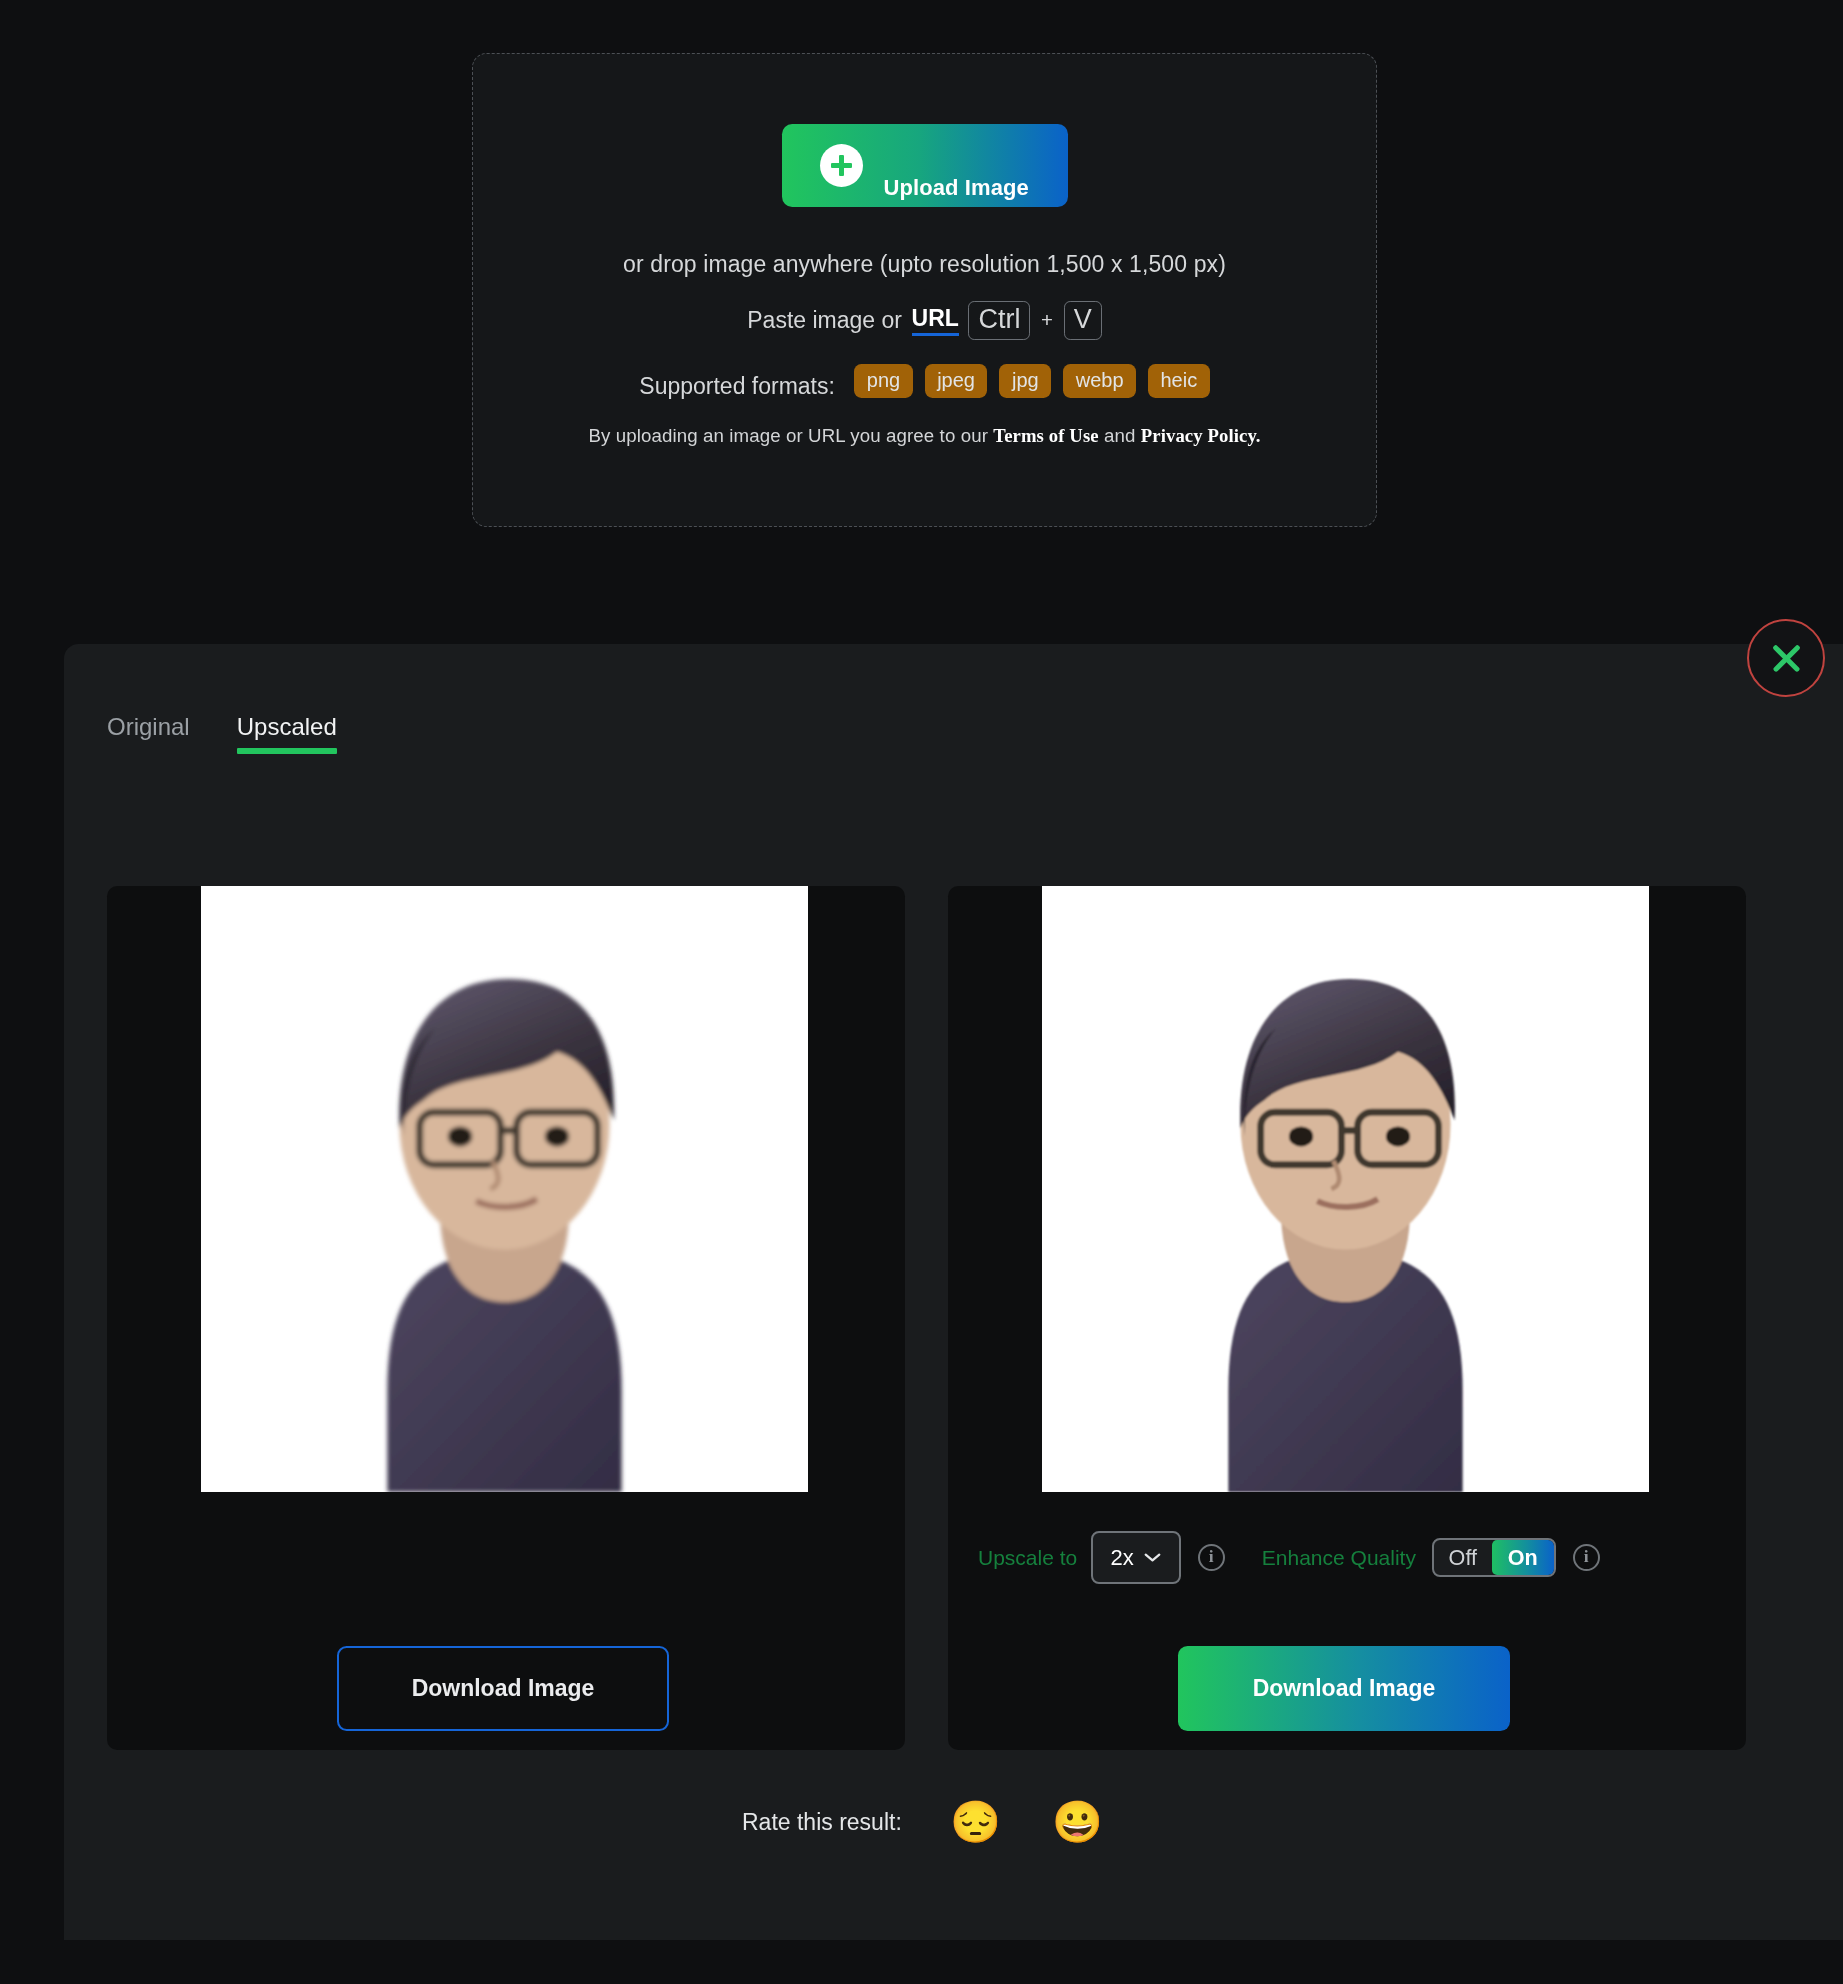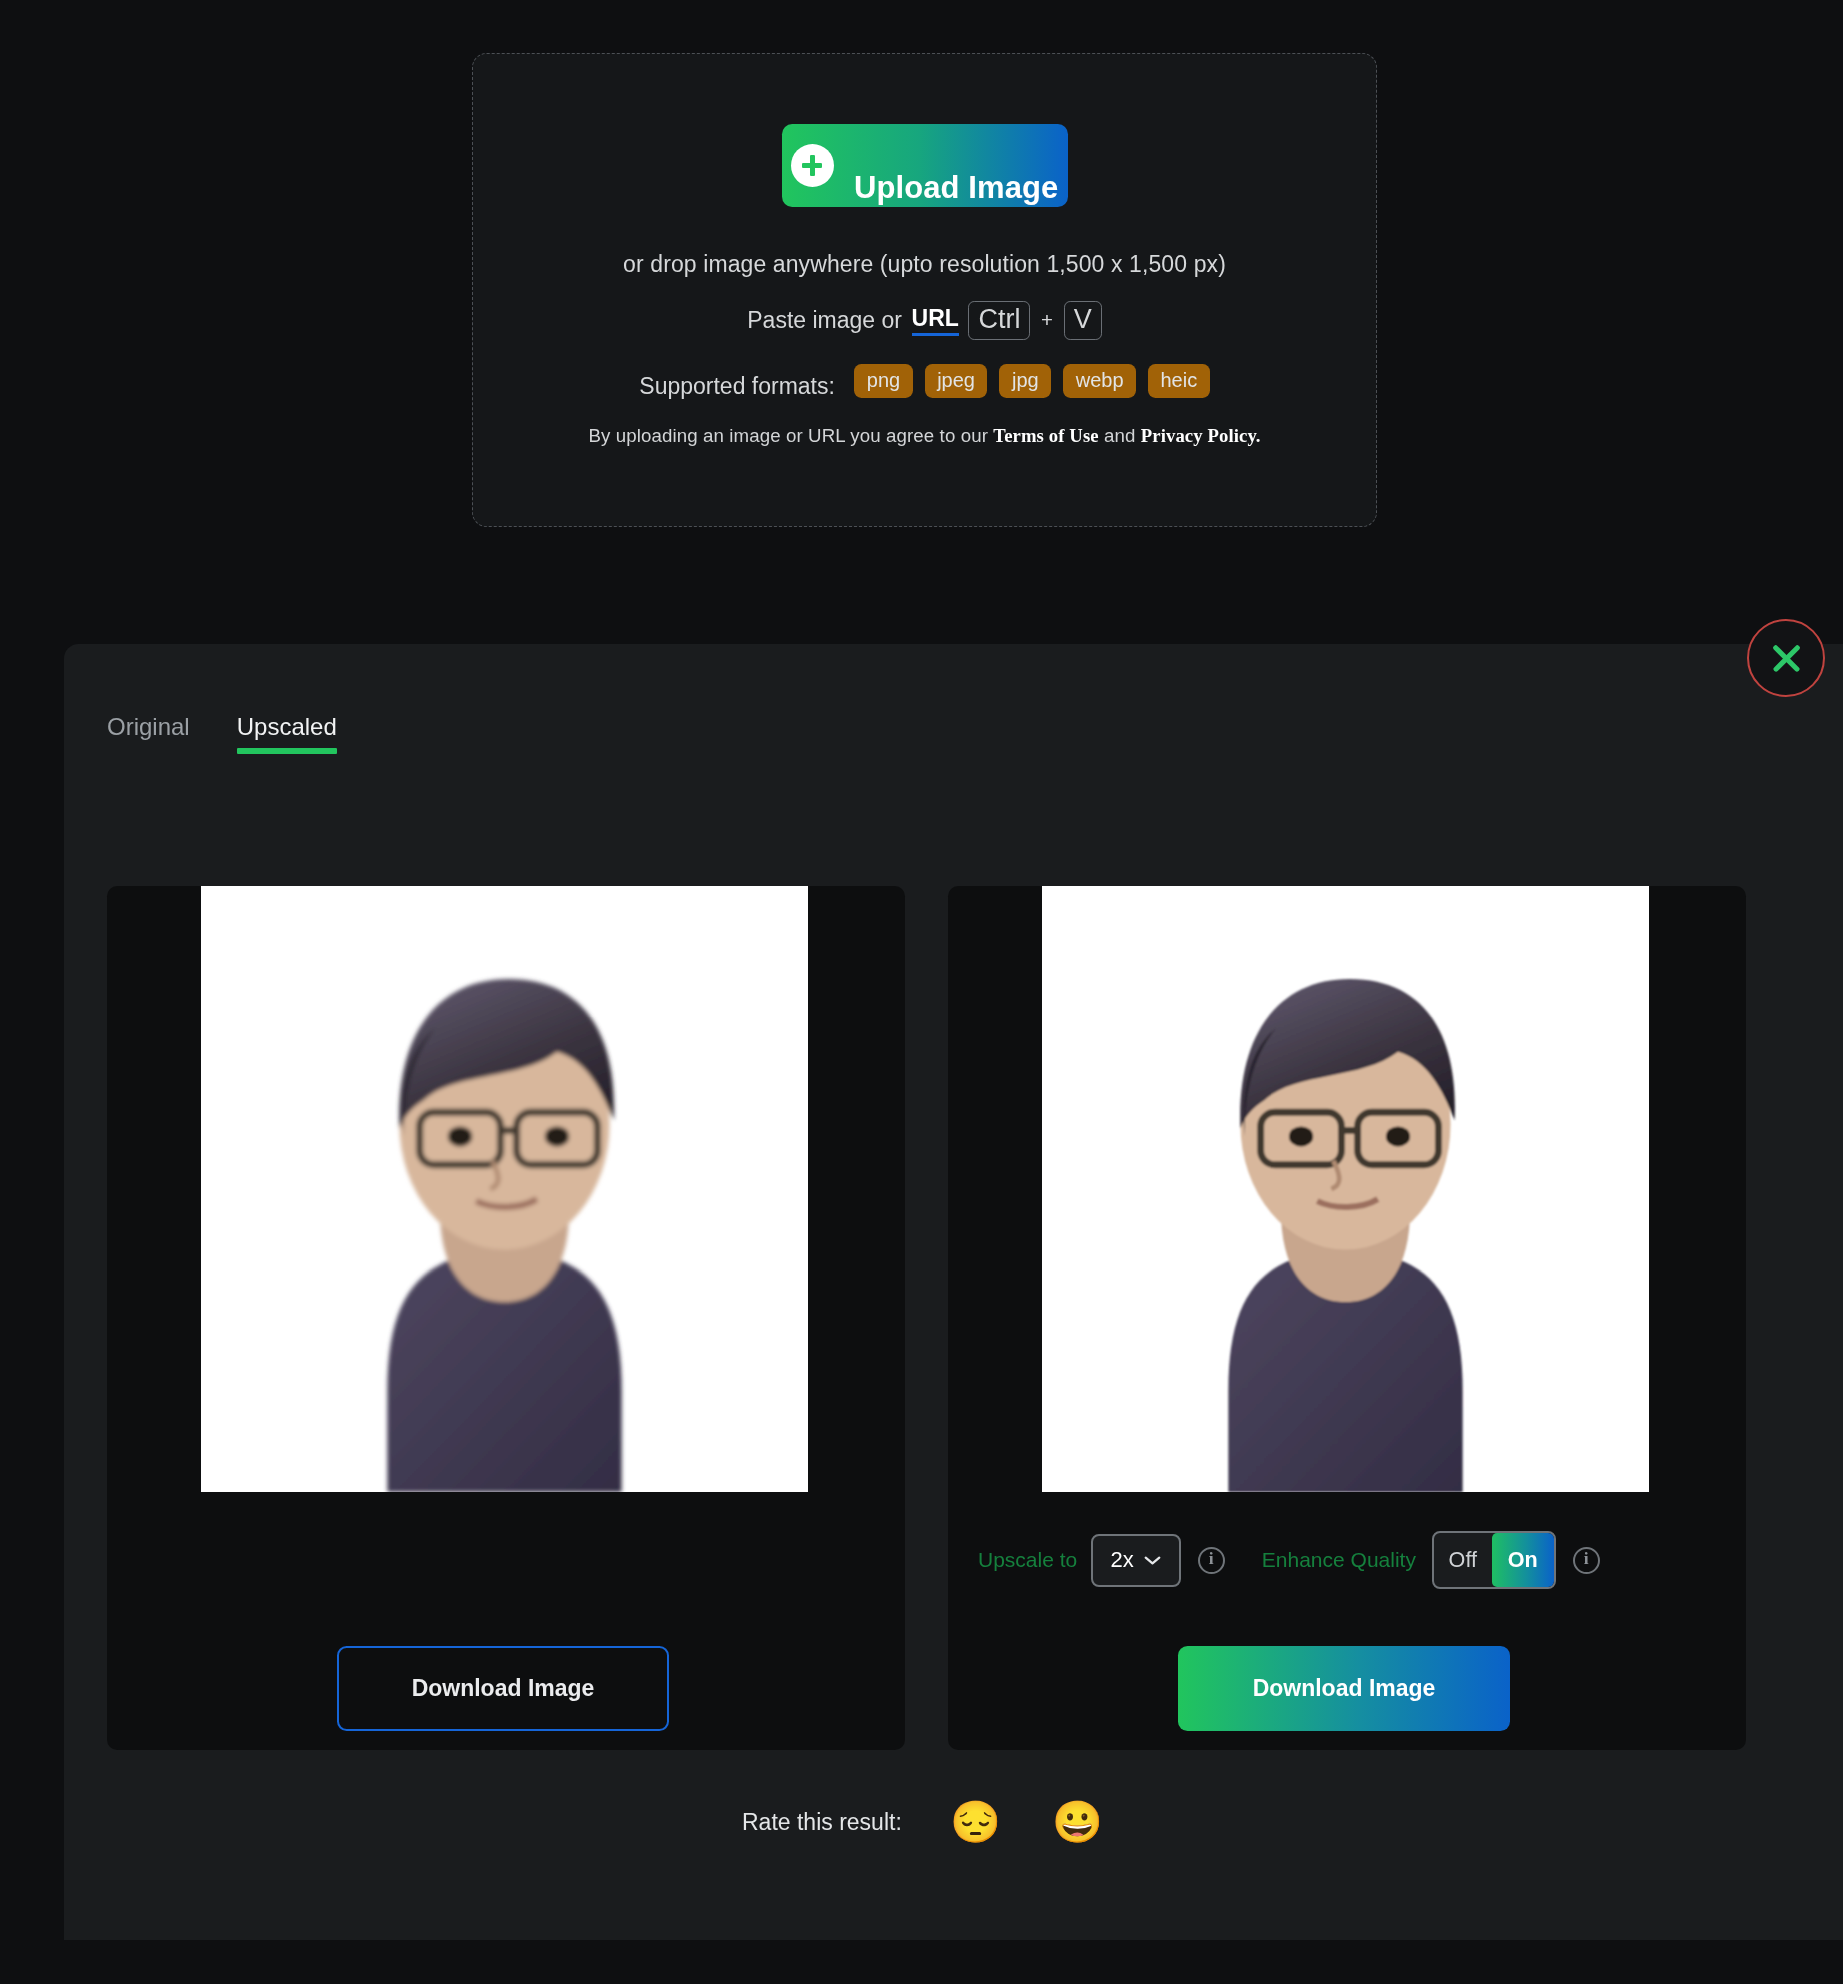--- a/index.html
+++ b/index.html
@@ -51,21 +51,21 @@
   .plus-circle::before, .plus-circle::after {
     content: "";
     position: absolute;
     background: #22c55e;
     border-radius: 1.1px;
   }
   .plus-circle::before { left: 11.3px; top: 19px; width: 20.4px; height: 5.1px; }
   .plus-circle::after  { top: 11.3px; left: 19px; height: 20.4px; width: 5.1px; }
 
   .upload-btn-label {
-    font-size: 31px;
+    font-size: 22px;
     font-weight: 700;
     color: #ffffff;
     letter-spacing: 0.1px;
     white-space: nowrap;
     margin-top: 44px;
   }
 
   .drop-hint {
     margin-top: 44px;
     font-size: 23px;
@@ -278,21 +278,21 @@
     align-items: center;
     justify-content: center;
     gap: 10.2px;
     cursor: pointer;
   }
   .select-value { font-size: 22px; color: #ffffff; }
   .chev { width: 17px; height: 9px; }
 
   .toggle {
     margin-left: 16px;
-    height: 58px;
+    height: 39px;
     border: 2.3px solid #6f7479;
     border-radius: 8px;
     background: #1a1c1e;
     display: flex;
     align-items: center;
     overflow: hidden;
     cursor: pointer;
   }
   .toggle-off {
     padding: 0 14.7px;

